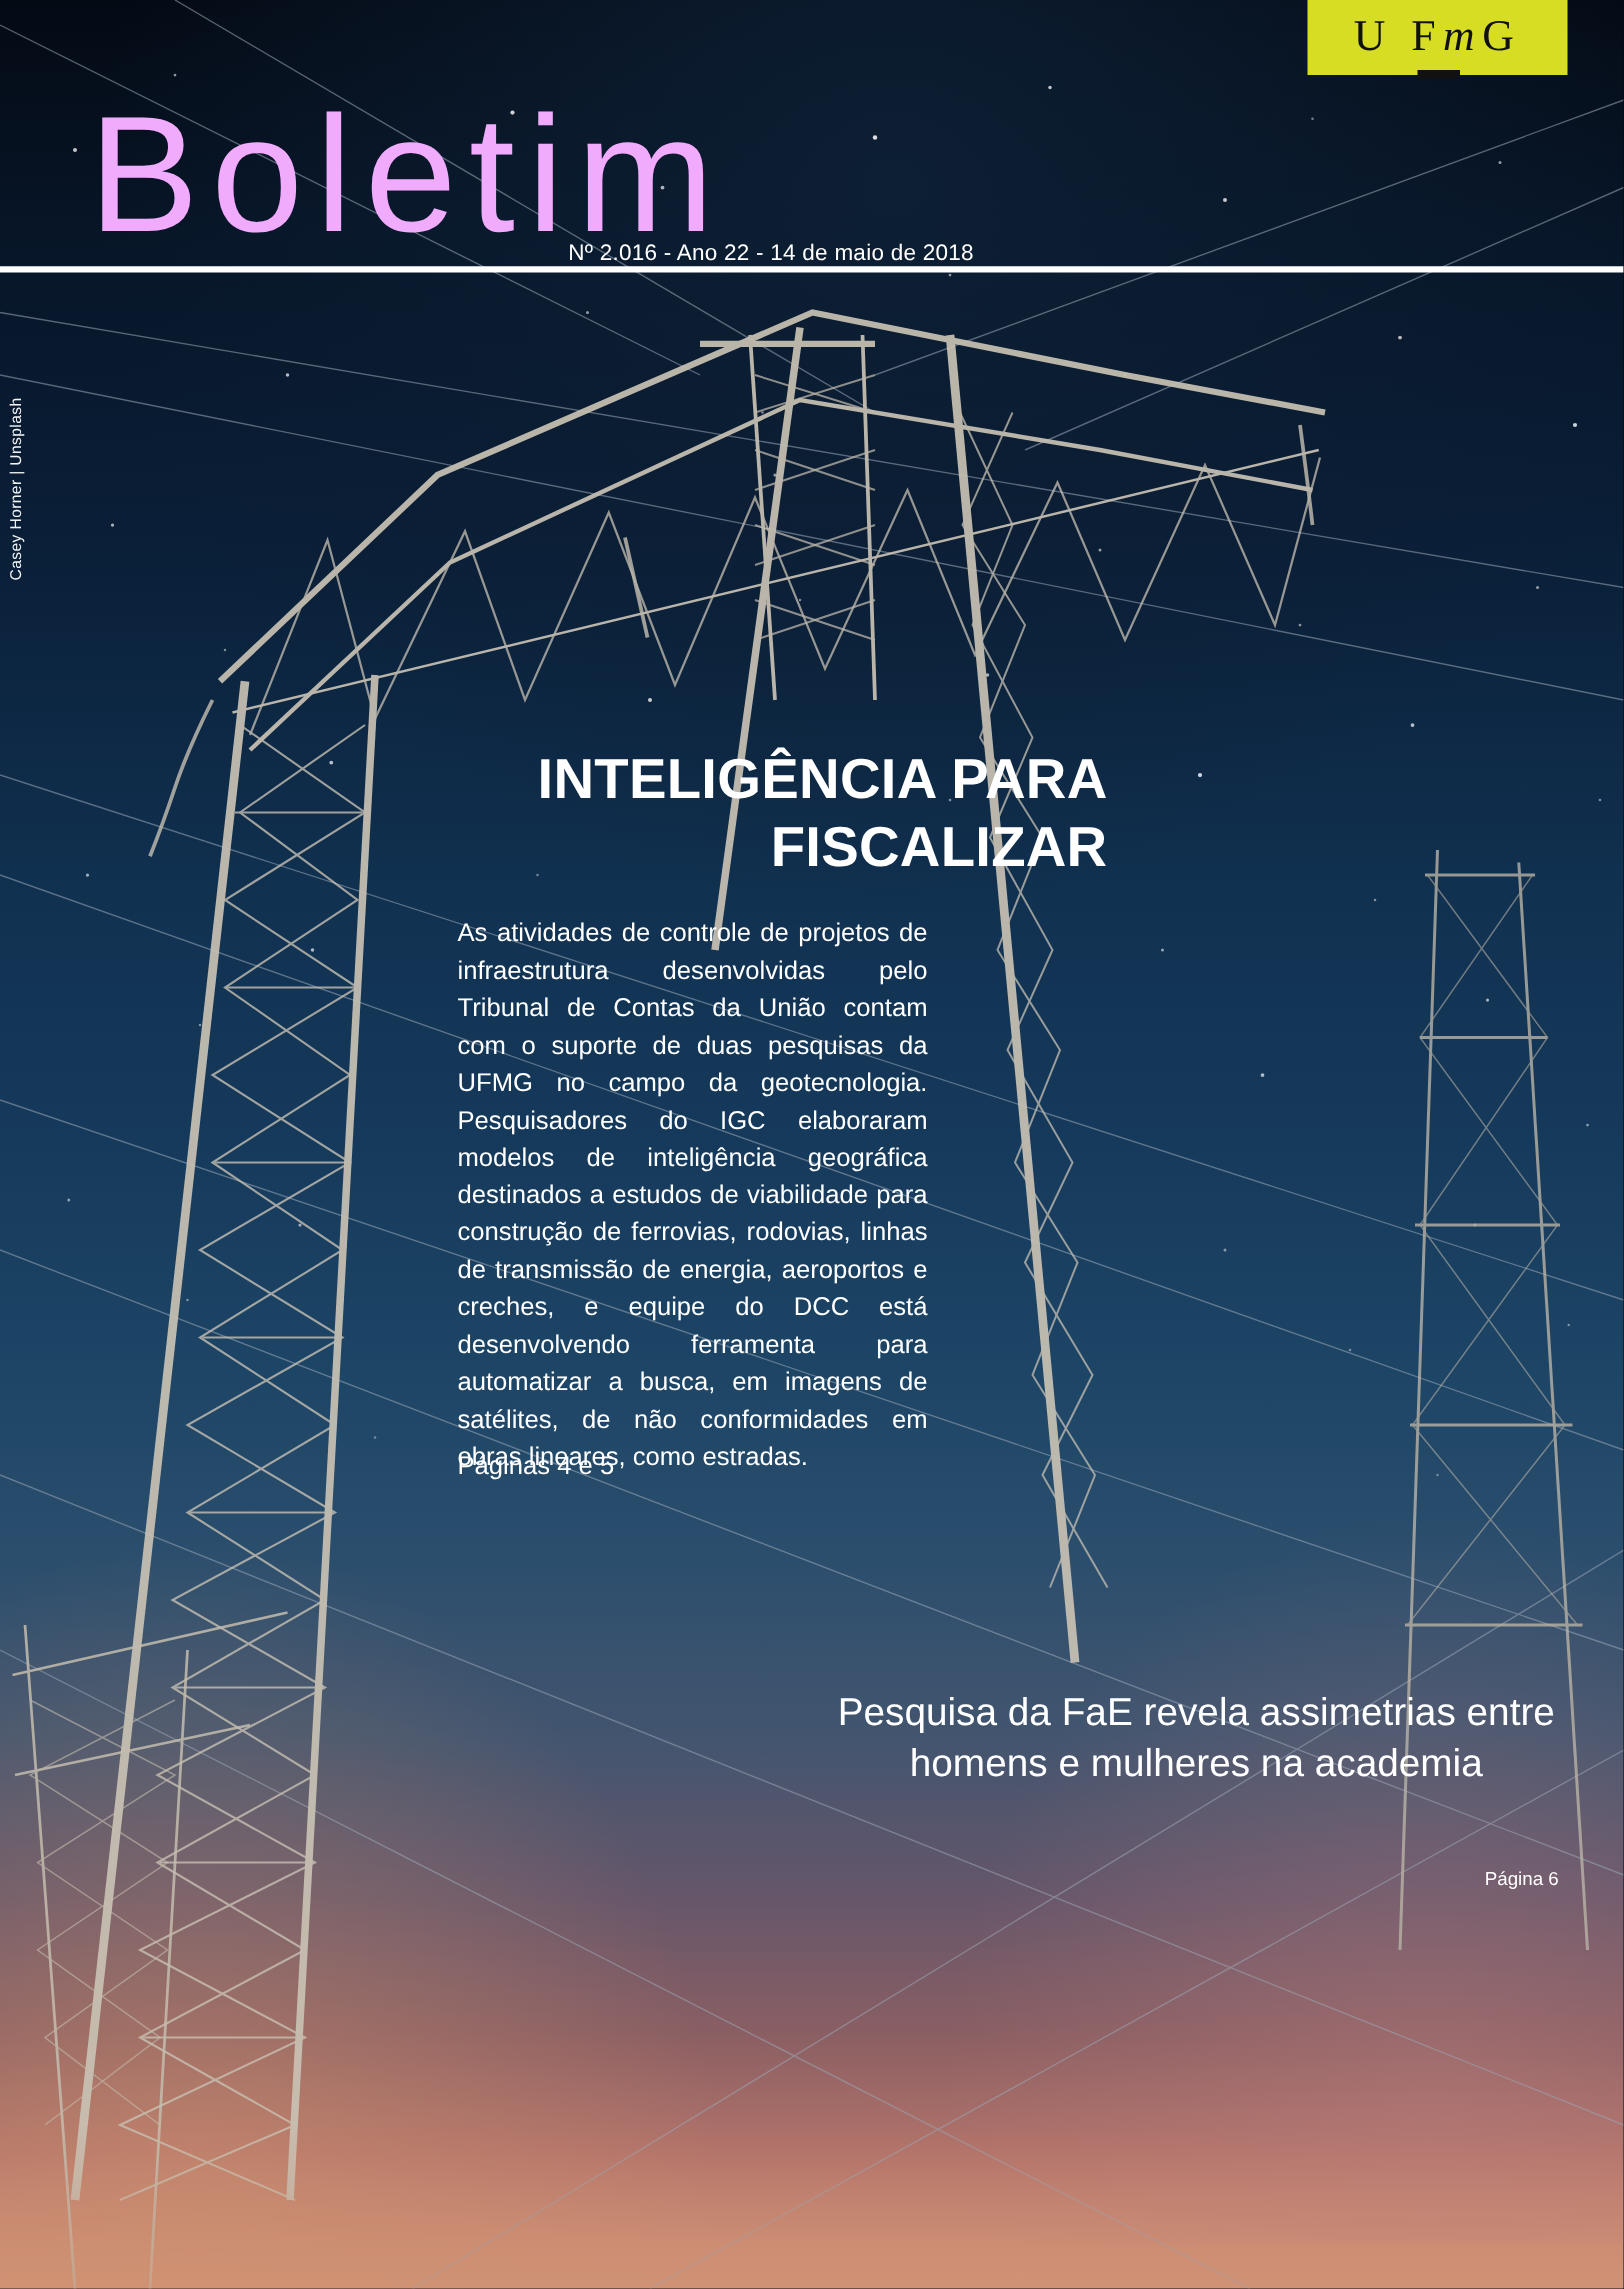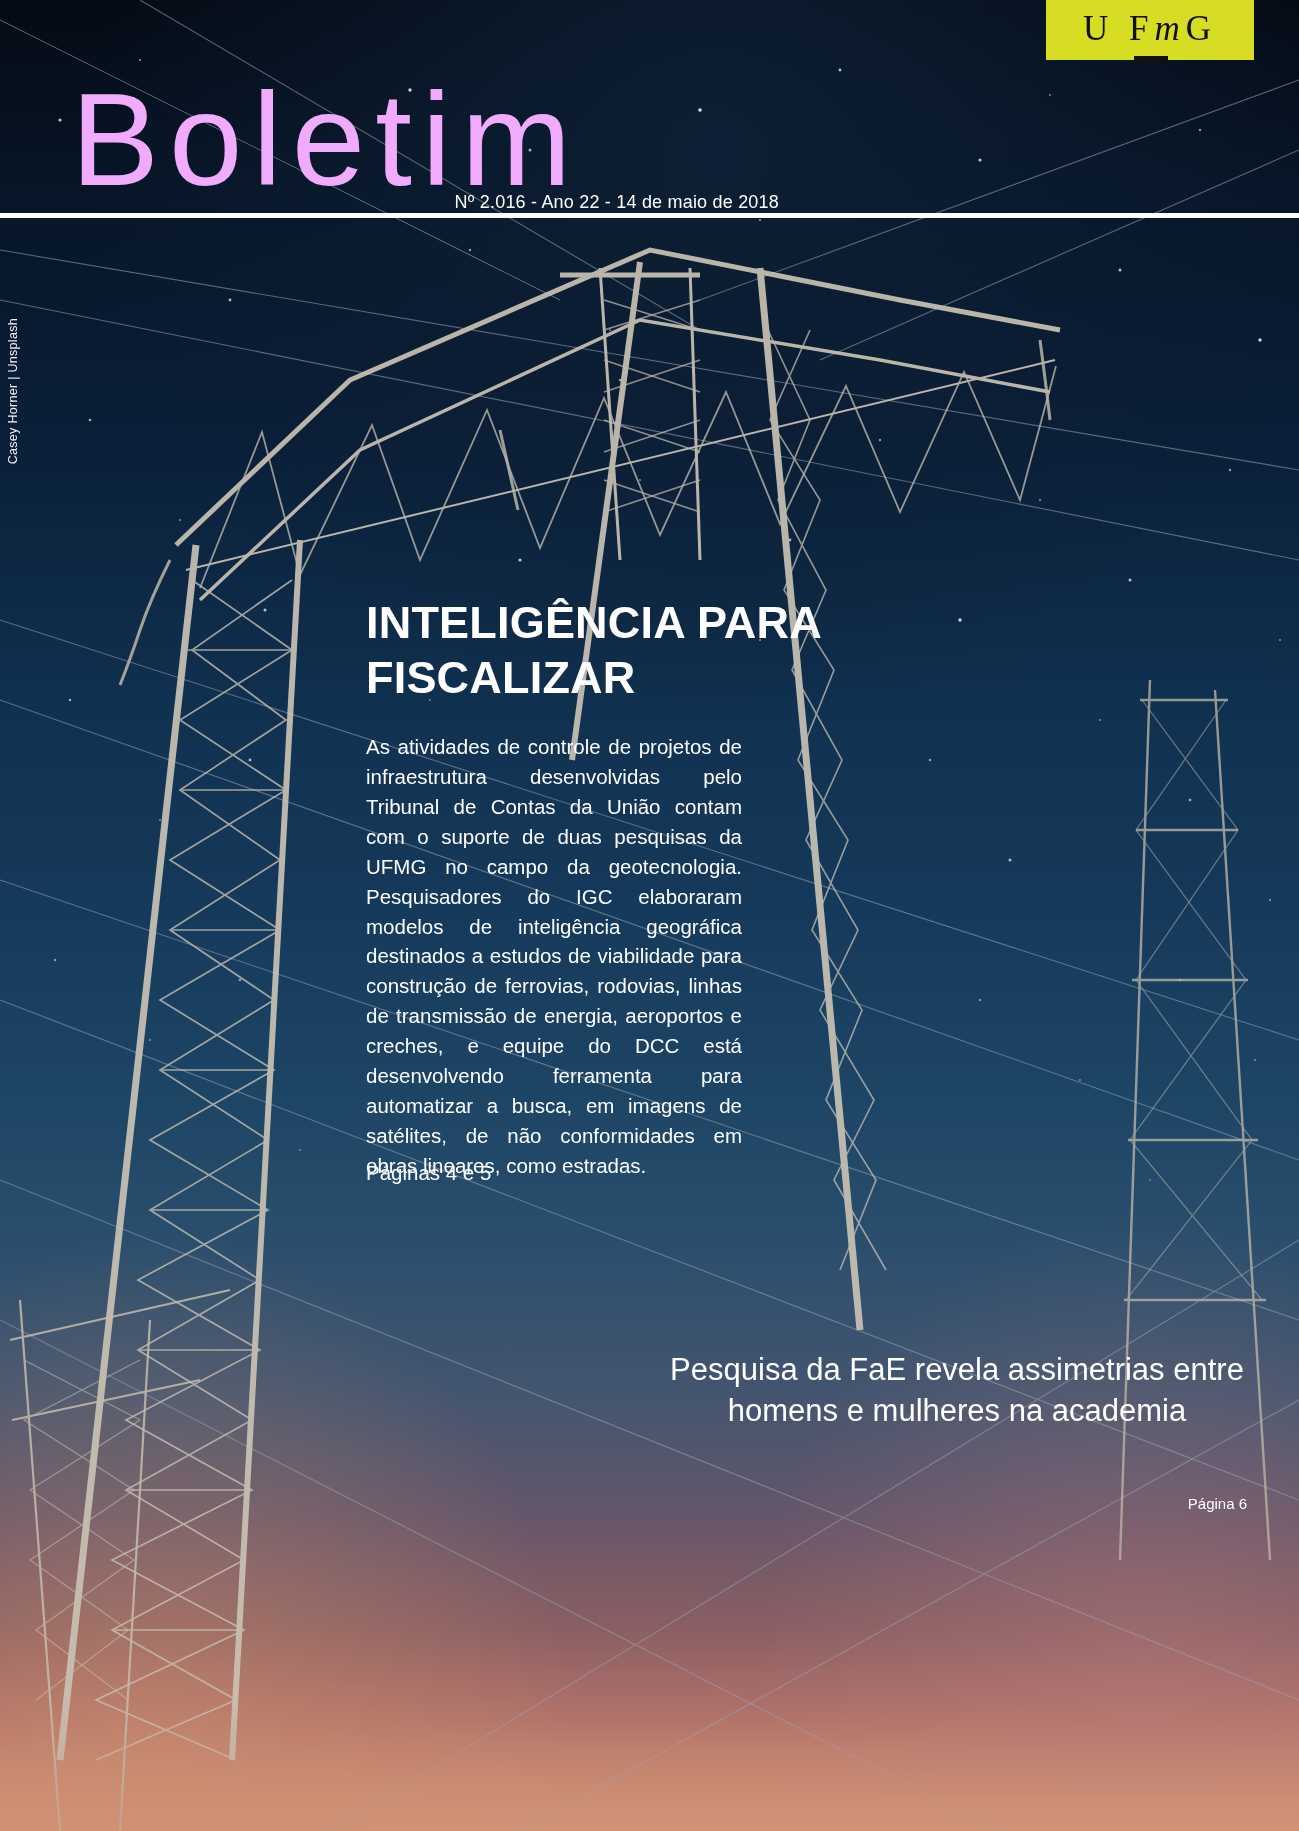--- a/index.html
+++ b/index.html
@@ -156,20 +156,21 @@
   .headline {
     position: absolute;
     left: 366px;
     top: 596px;
     width: 520px;
     font-size: 45px;
     font-weight: 700;
     line-height: 1.22;
     color: #ffffff;
     letter-spacing: .2px;
+    text-align: right;
   }
   .deck {
     position: absolute;
     left: 366px;
     top: 732px;
     width: 376px;
     font-size: 20.5px;
     line-height: 1.46;
     color: #ffffff;
     text-align: justify;

